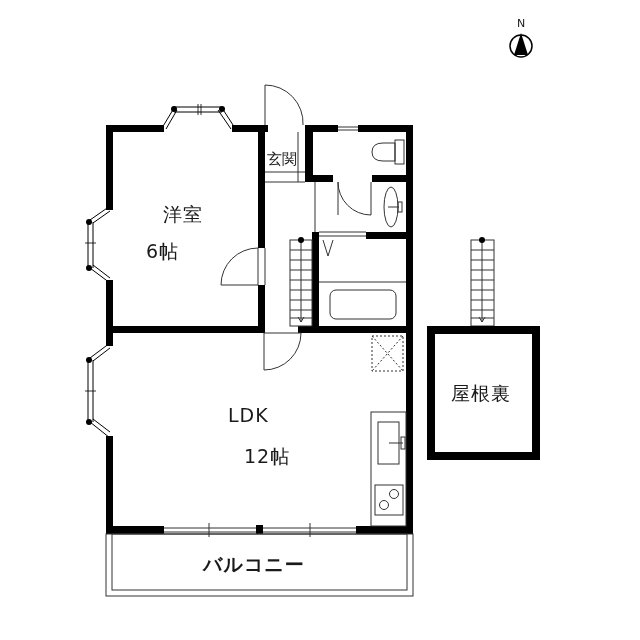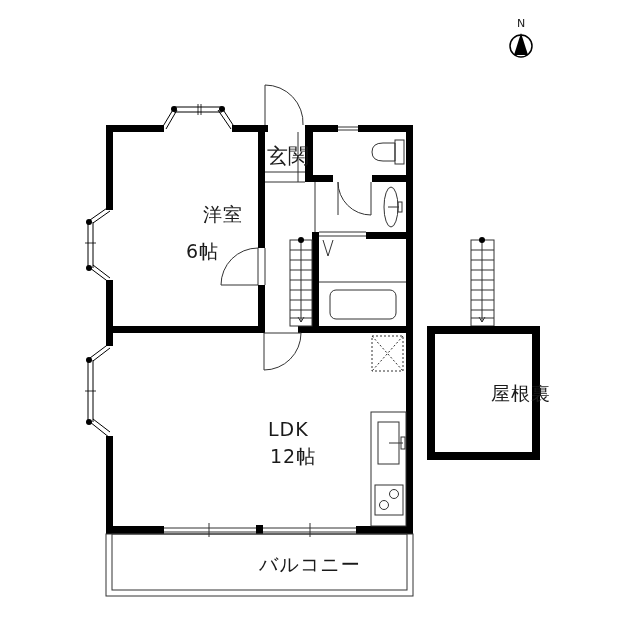--- a/index.html
+++ b/index.html
@@ -1,20 +1,20 @@
 <!DOCTYPE html>
 <html><head>
 <meta charset="utf-8">
 <style>
   html, body { margin: 0; padding: 0; background: #ffffff; }
   body { width: 640px; height: 640px; position: relative; overflow: hidden; font-family: "DejaVu Sans", sans-serif; }
   #plan { position: absolute; left: 0; top: 0; }
   .lbl { position: absolute; color: #1a1a1a; font-family: "DejaVu Sans", sans-serif; white-space: nowrap; line-height: 1; }
-  .room-main { font-size: 19px; letter-spacing: 1px; margin-left: 40px; }
-  .room-small { font-size: 21px; }
+  .room-main { font-size: 19px; letter-spacing: 1px; }
+  .room-small { font-size: 15px; margin-top: 6px; }
   .north-letter { font-size: 11px; }
 </style>
 </head>
 <body>
 
 <svg id="plan" width="640" height="640" viewBox="0 0 640 640" xmlns="http://www.w3.org/2000/svg">
 
   <g>
     <circle cx="521" cy="46" r="11" fill="none" stroke="#000" stroke-width="1.5"></circle>
     <polygon points="521,33 514,55 528,55" fill="#000"></polygon>
@@ -191,18 +191,18 @@
   </g>
 </svg>
 
 <div class="lbl north-letter" style="left:517px; top:18px;">N</div>
 
 <div class="lbl room-main" style="left:163px; top:205px;">洋室</div>
 <div class="lbl room-main" style="left:146px; top:242px;">6帖</div>
 
 <div class="lbl room-small" style="left:267px; top:146px;">玄関</div>
 
-<div class="lbl room-main" style="left:228px; top:420px;text-align:right;">LDK</div>
-<div class="lbl room-main" style="left:230px; top:447px;">12帖</div>
+<div class="lbl room-main" style="left:228px; top:406px;text-align:right;">LDK</div>
+<div class="lbl room-main" style="left:244px; top:447px;">12帖</div>
 
 <div class="lbl room-main" style="left:451px; top:384px;">屋根裏</div>
 
-<div class="lbl room-main" style="left:219px; top:555px;">バルコニー</div>
+<div class="lbl room-main" style="left:203px; top:555px;font-weight:bold;">バルコニー</div>
 
 </body></html>

